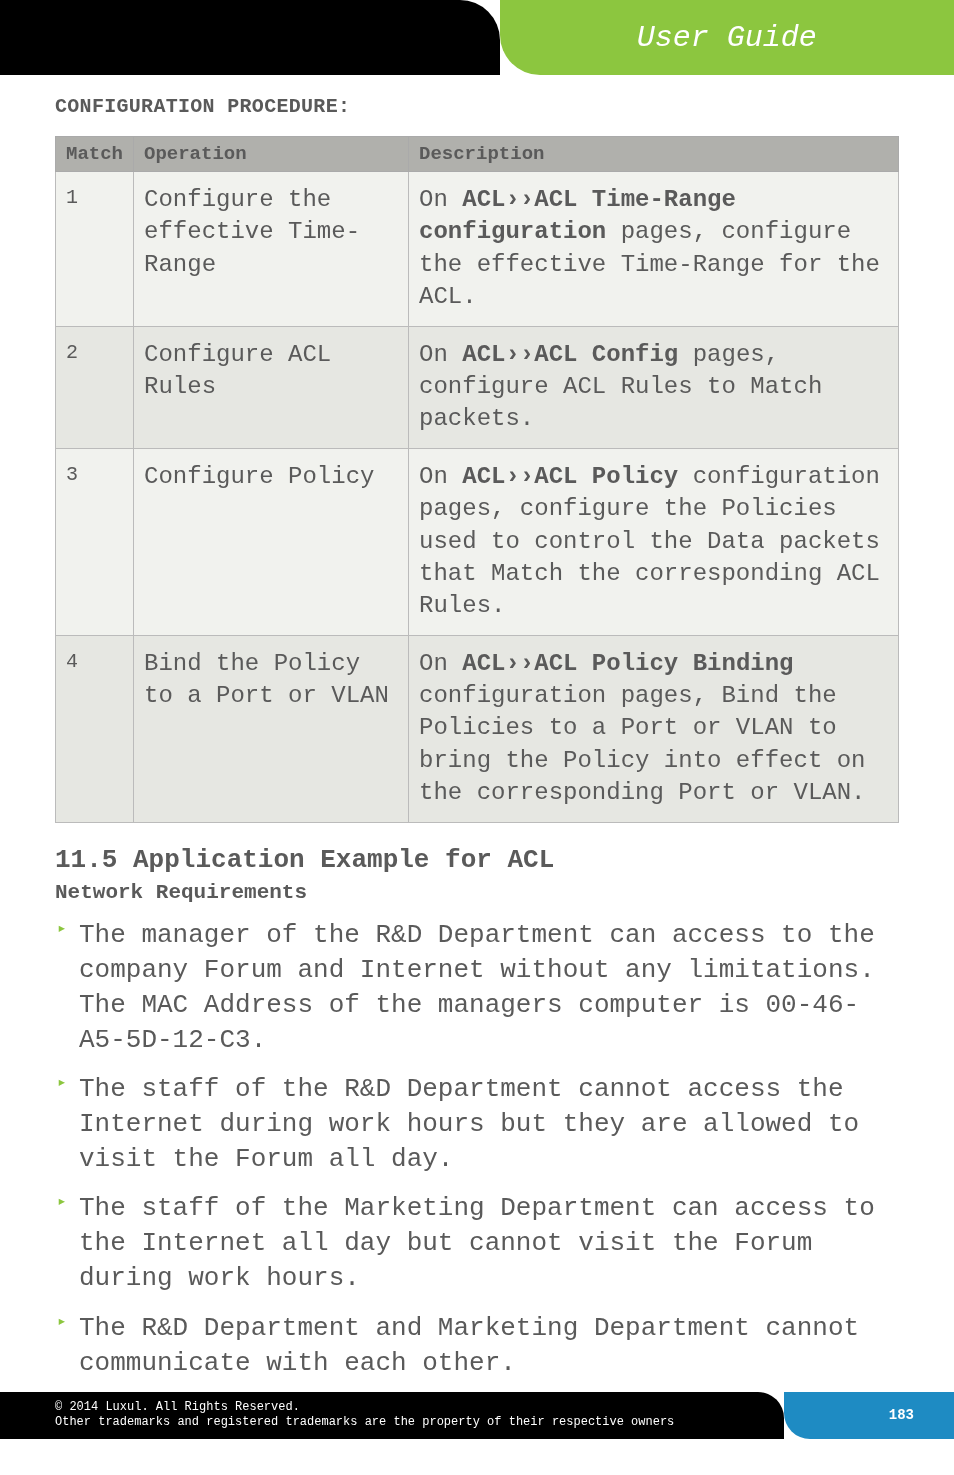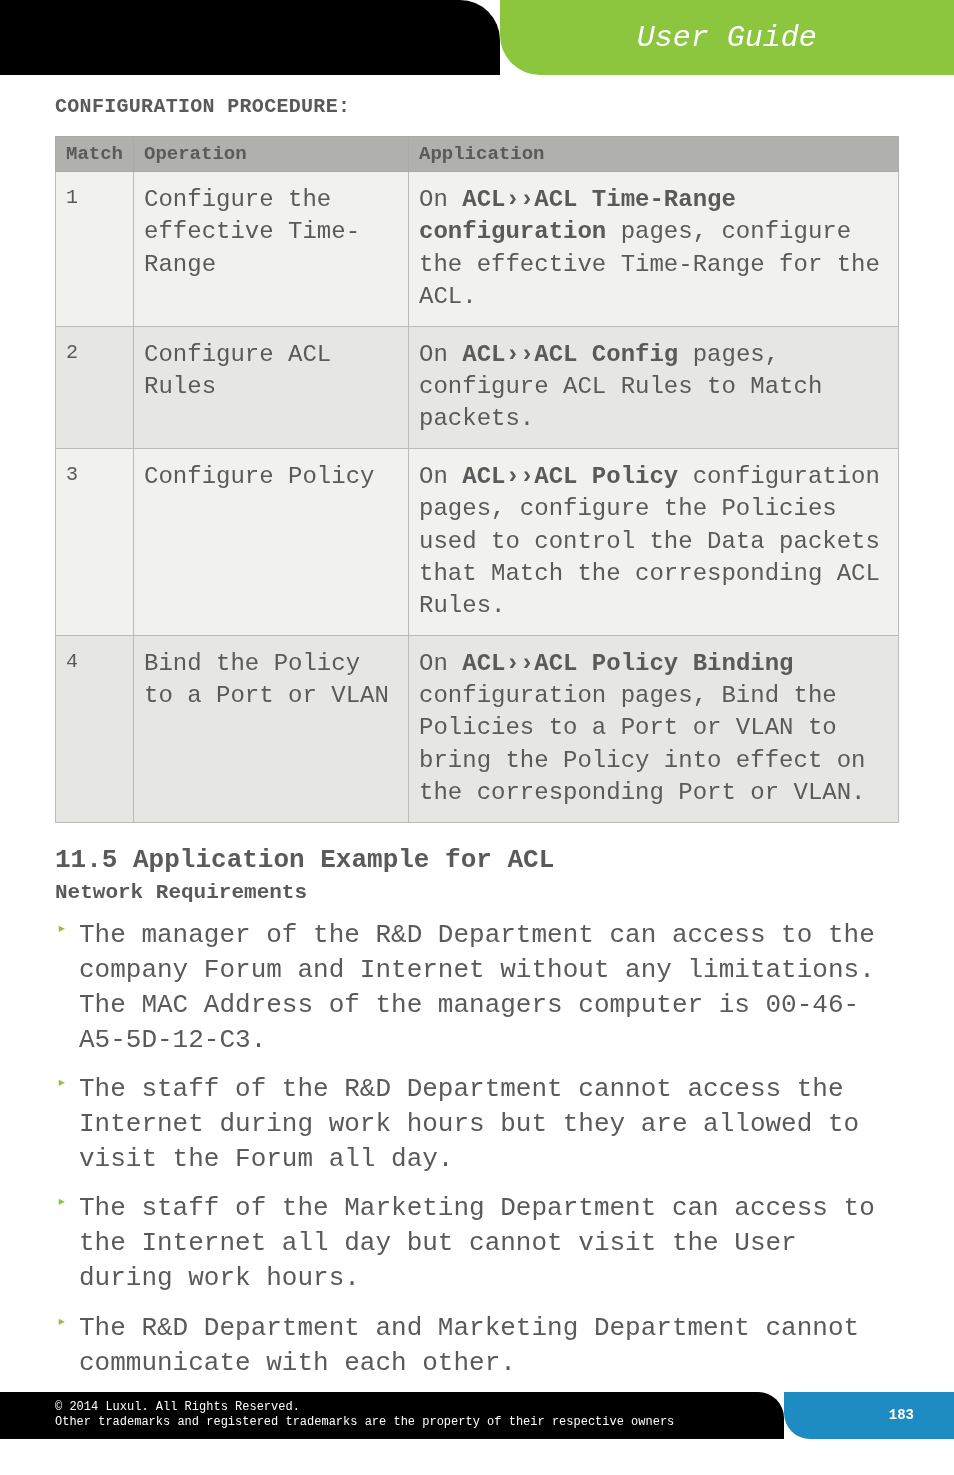--- a/index.html
+++ b/index.html
@@ -150,21 +150,21 @@
 </div>
 
 <div class="content">
   <div class="cfg-title">CONFIGURATION PROCEDURE:</div>
 
   <table>
     <thead>
       <tr>
         <th>Match</th>
         <th>Operation</th>
-        <th>Application</th>
+        <th>Description</th>
       </tr>
     </thead>
     <tbody>
       <tr class="odd">
         <td>1</td>
         <td>Configure the effective Time-Range</td>
         <td><span>On </span><span class="bold">ACL››ACL Time-Range configuration</span><span> pages, configure the effective Time-Range for the ACL.</span></td>
       </tr>
       <tr class="even">
         <td>2</td>
@@ -183,21 +183,21 @@
       </tr>
     </tbody>
   </table>
 
   <div class="section-title">11.5 Application Example for ACL</div>
   <div class="subtitle">Network Requirements</div>
 
   <ul class="bullets">
     <li>The manager of the R&amp;D Department can access to the company Forum and Internet without any limitations. The MAC Address of the managers computer is 00-46-A5-5D-12-C3.</li>
     <li>The staff of the R&amp;D Department cannot access the Internet during work hours but they are allowed to visit the Forum all day.</li>
-    <li>The staff of the Marketing Department can access to the Internet all day but cannot visit the User during work hours.</li>
+    <li>The staff of the Marketing Department can access to the Internet all day but cannot visit the Forum during work hours.</li>
     <li>The R&amp;D Department and Marketing Department cannot communicate with each other.</li>
   </ul>
 </div>
 
 <div class="footer">
   <div class="footer-black">
     <div>© 2014  Luxul. All Rights Reserved.</div>
     <div>Other trademarks and registered trademarks are the property of their respective owners</div>
   </div>
   <div class="footer-blue">

